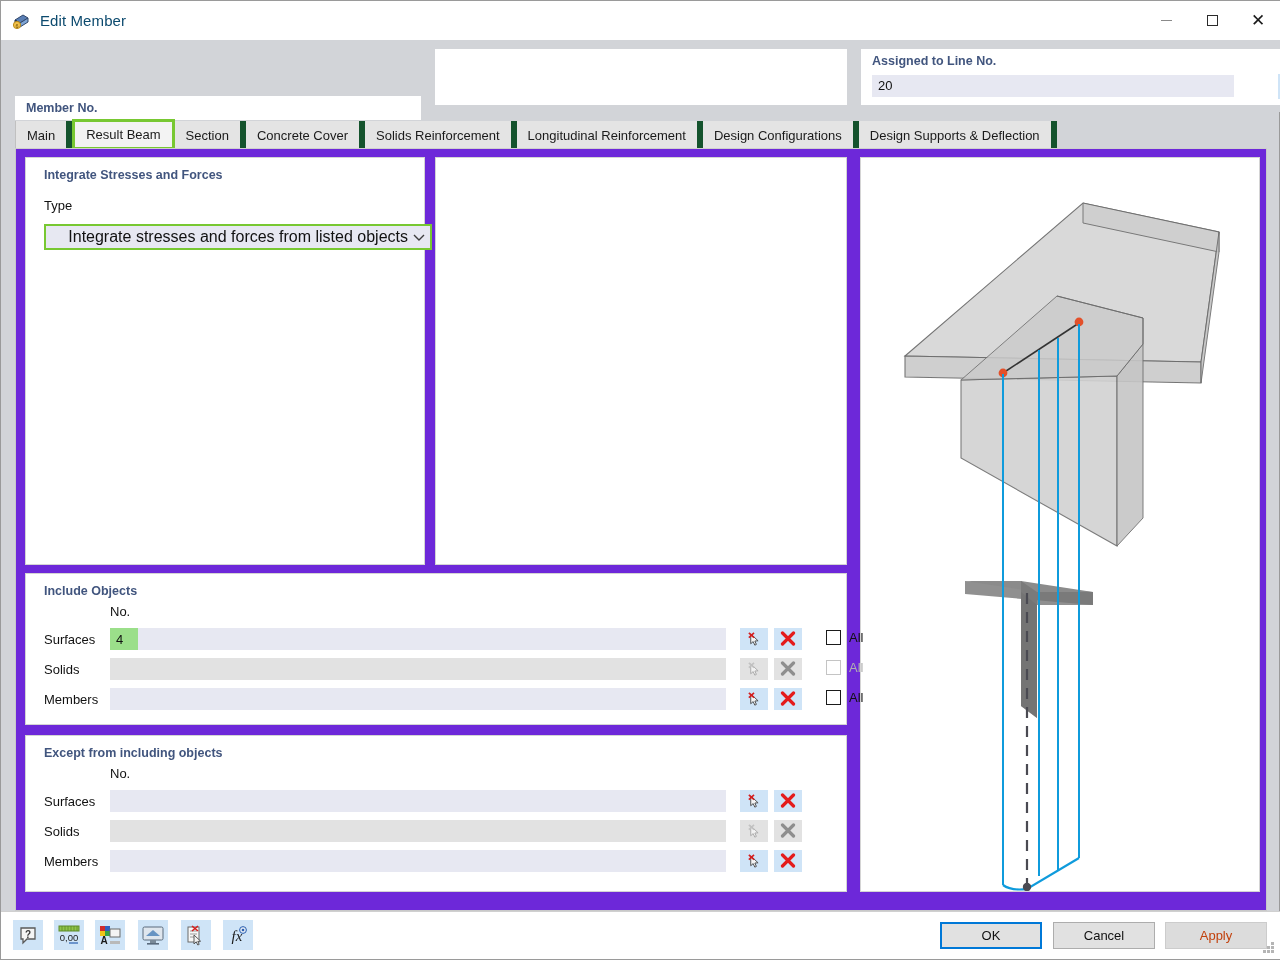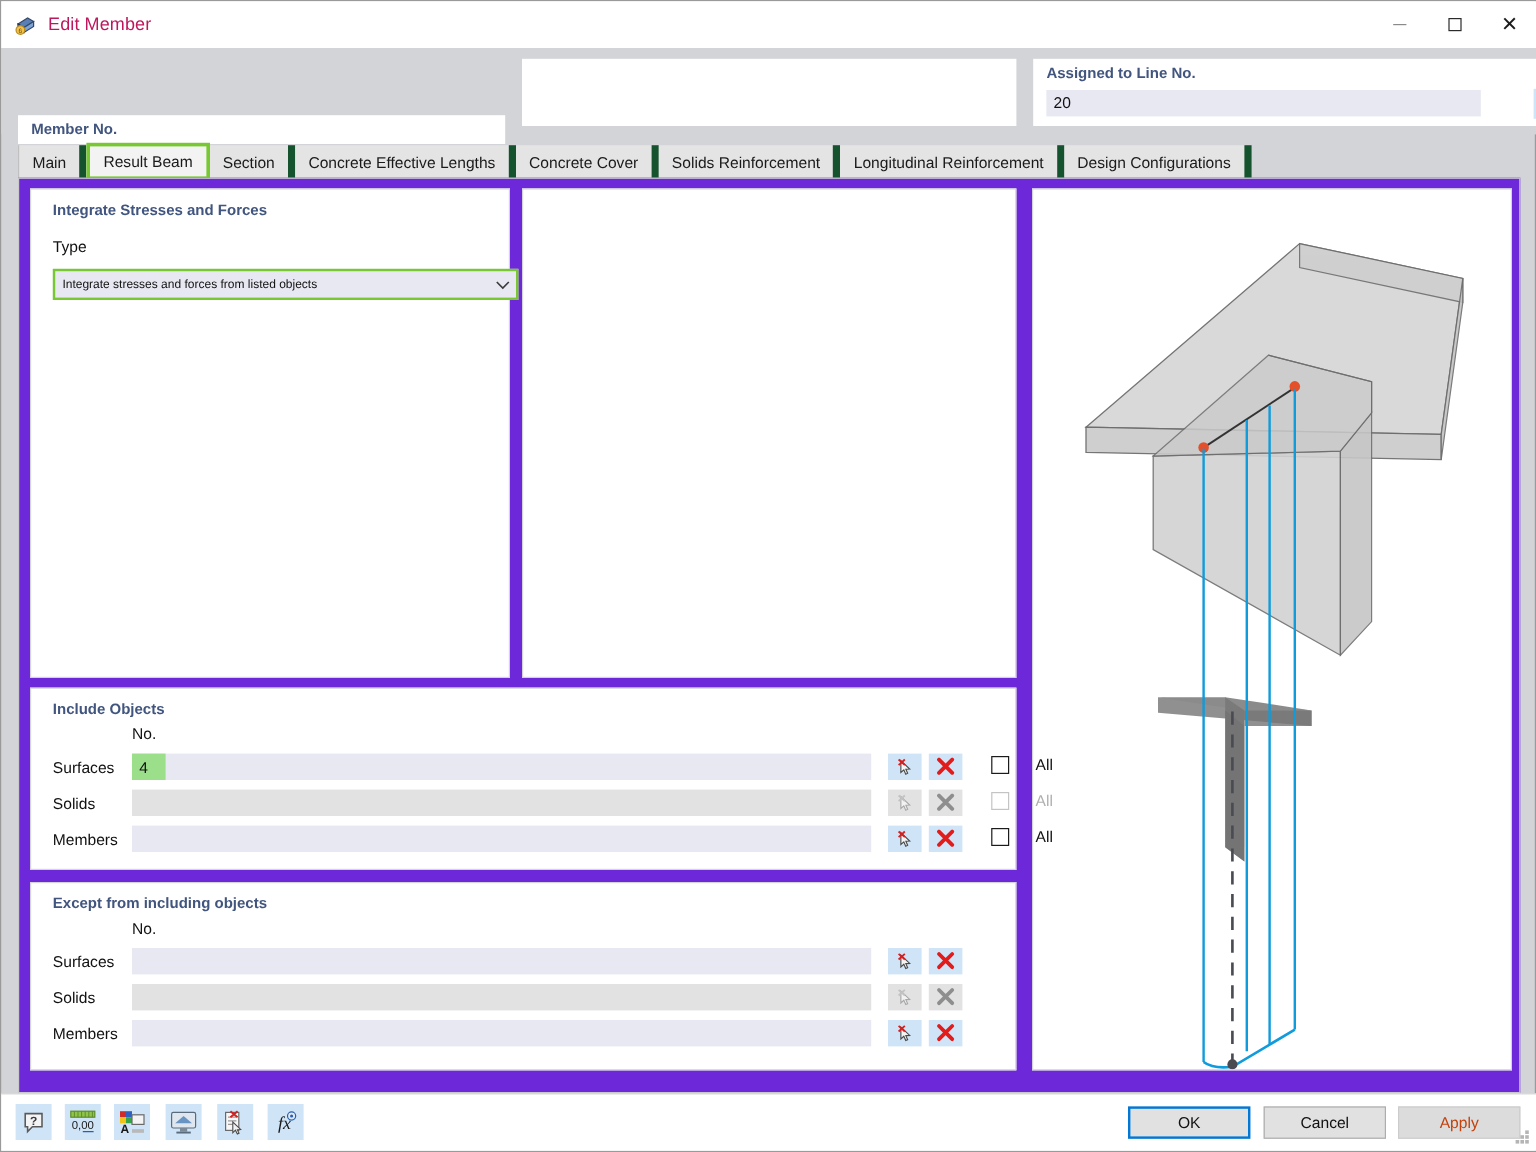--- a/index.html
+++ b/index.html
@@ -23,21 +23,21 @@
   .titlebar {
     position: absolute; left:0; top:0; width: 1280px; height: 39px;
     background: #ffffff;
     display: flex; align-items: center;
   }
   .title-icon {
     width: 20px; height: 20px; margin-left: 10px; margin-right: 9px;
     position: relative;
   }
   .title-text {
-    font-size: 15px; color: #be185d; letter-spacing: .1px;
+    font-size: 15px; color: #0c4a6e; letter-spacing: .1px;
   }
   .win-btns { margin-left: auto; display: flex; height: 39px; }
   .win-btn {
     width: 46px; height: 39px; display:flex; align-items:center; justify-content:center;
     font-size: 14px; color: #222;
   }
   .win-btn.min span { display:block; width: 11px; height:1px; background:#8a8a8a; }
   .win-btn.max span { display:block; width: 11px; height:11px; border:1px solid #2b2b2b; }
   .win-btn.close { font-size: 17px; font-weight: 300; color:#1a1a1a; }
 
@@ -110,21 +110,21 @@
     font-size: 12.5px; font-weight: bold; color: #41557e;
   }
 
   .field-label { font-size: 13px; color: #111; }
 
   .combo {
     position:absolute; left: 18px; top: 66px; width: 388px; height: 26px;
     background: #e7e8f2; border: 2px solid #78c832;
     display:flex; align-items:center;
   }
-  .combo-text { padding-left: 6px; font-size: 10px; color:#111; flex:1; }
+  .combo-text { padding-left: 18px; font-size: 16px; color:#111; flex:1;text-align:right; }
   .combo-arrow {
     width: 22px; display:flex; align-items:center; justify-content:center;
     color:#444; font-size: 10px;
   }
 
   
   .colhdr {
     position:absolute; font-size: 13px; color:#111;
   }
   .obj-row { position:absolute; height: 22px; display:flex; align-items:center; }
@@ -137,21 +137,21 @@
   .obj-cell-sel {
     width: 28px; height: 22px; background:#9bdf8a;
     display:flex; align-items:center; padding-left: 6px;
     font-size: 13px; color:#111;
   }
   .row-btn {
     position:absolute; width: 28px; height: 22px;
     background:#cfe4f7; display:flex; align-items:center; justify-content:center;
   }
   .row-btn.disabled { background:#e2e2e2; }
-  .chk-wrap { position:absolute; display:flex; align-items:center; gap:22px; }
+  .chk-wrap { position:absolute; display:flex; align-items:center; gap:8px; }
   .chk {
     width: 15px; height: 15px; background:#fff; border: 1.5px solid #1b1b1b;
   }
   .chk.disabled { border-color:#c4c4c4; }
   .chk-label { font-size: 13px; color:#111; }
   .chk-label.disabled { color:#b0b0b0; }
 
   
   .bottombar {
     position:absolute; left:0; bottom:0; width: 1280px; height: 48px;
@@ -222,25 +222,25 @@
           <path d="M8.5 2 L3 7" stroke="#d61f1f" stroke-width="1.6"></path>
         </svg>
       </div>
     </div>
   </div>
 
   <div class="tabstrip">
     <div class="tab first">Main</div>
     <div class="tab active">Result Beam</div>
     <div class="tab">Section</div>
-    <div class="tab">Concrete Effective Lengths</div>
     <div class="tab">Concrete Cover</div>
     <div class="tab">Solids Reinforcement</div>
     <div class="tab">Longitudinal Reinforcement</div>
     <div class="tab">Design Configurations</div>
+    <div class="tab">Design Supports &amp; Deflection</div>
   </div>
 
   <div class="tabbody">
 
     <div class="panel p-left">
       <div class="sec-title">Integrate Stresses and Forces</div>
       <div class="field-label" style="position:absolute;left:18px;top:40px;">Type</div>
       <div class="combo">
         <div class="combo-text">Integrate stresses and forces from listed objects</div>
         <div class="combo-arrow">

